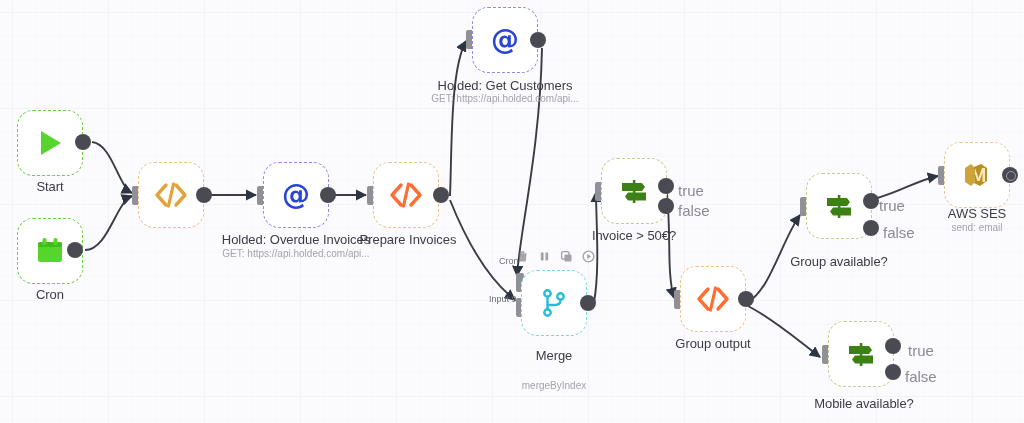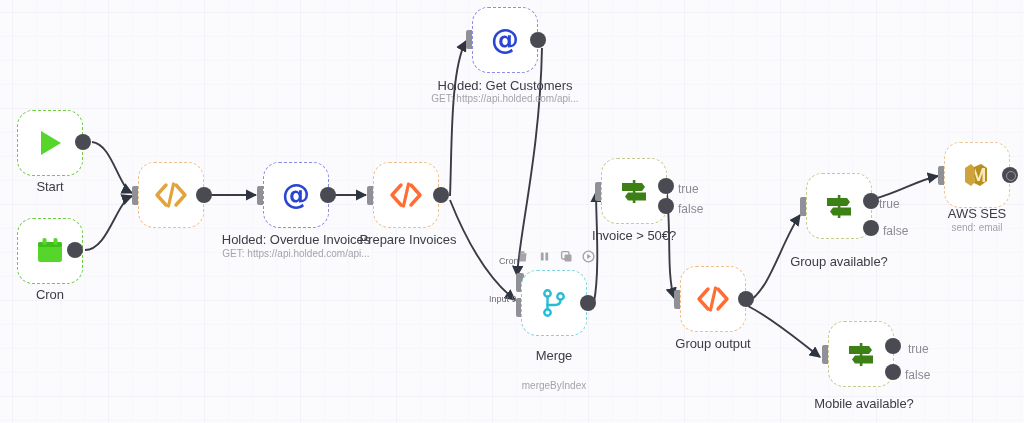--- a/index.html
+++ b/index.html
@@ -74,21 +74,21 @@
     background: #909098;
   }
   .io-label {
     position: absolute;
     font-size: 9px;
     color: #6c6c76;
     white-space: nowrap;
   }
   .branch-label {
     position: absolute;
-    font-size: 12px;
+    font-size: 15px;
     color: #8a8a94;
     white-space: nowrap;
   }
   .toolbar {
     position: absolute;
     display: flex; align-items: center; gap: 9px;
   }
   .toolbar .tb-icon { width: 13px; height: 13px; display: block; opacity: .62; }
   svg.icon { display: block; }
 </style>

